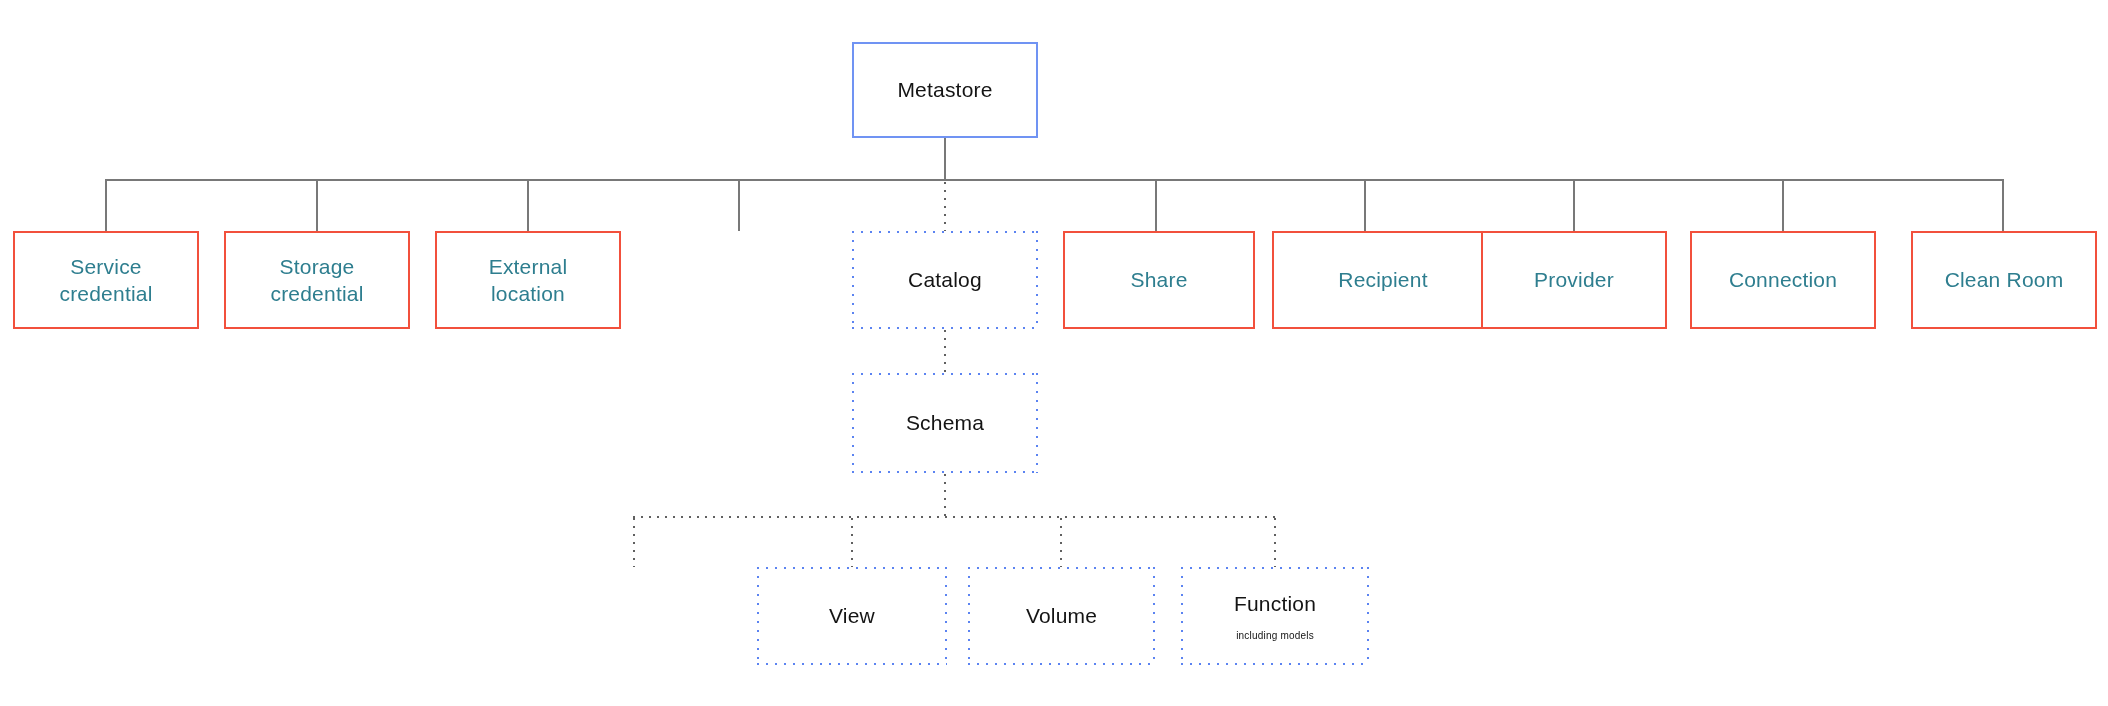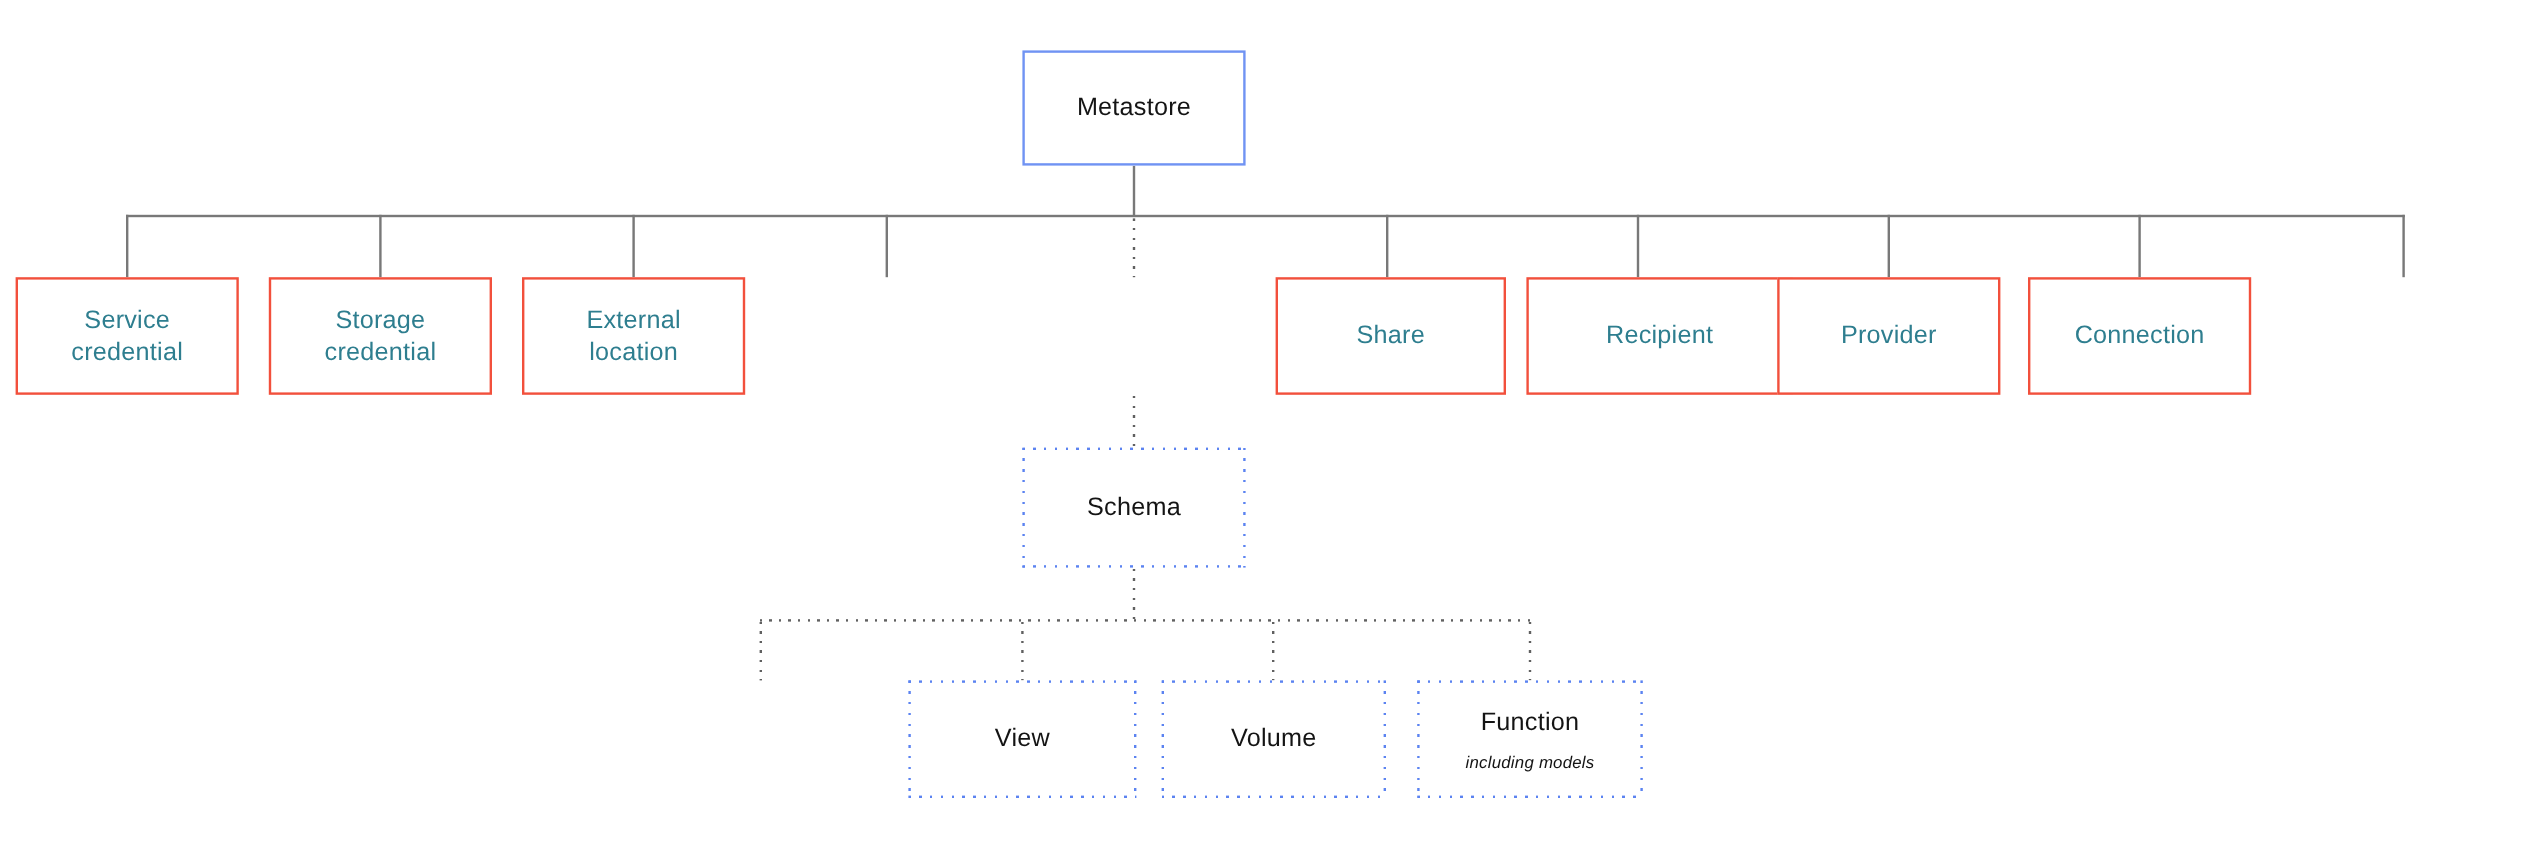--- a/index.html
+++ b/index.html
@@ -41,21 +41,21 @@
     color:var(--dark-text);border:none;
     background-image:
       repeating-linear-gradient(to right,var(--dotted-border) 0 2px,transparent 2px 9px),
       repeating-linear-gradient(to right,var(--dotted-border) 0 2px,transparent 2px 9px),
       repeating-linear-gradient(to bottom,var(--dotted-border) 0 2px,transparent 2px 9px),
       repeating-linear-gradient(to bottom,var(--dotted-border) 0 2px,transparent 2px 9px);
     background-position:left top,left bottom,left top,right top;
     background-size:100% 2px,100% 2px,2px 100%,2px 100%;
     background-repeat:no-repeat;
   }
-  .sublabel{font-size:14px;line-height:1.2;margin-top:12px;color:var(--dark-text);font-style:italic;}
+  .sublabel{font-size:10px;line-height:1.2;margin-top:12px;color:var(--dark-text);}
 </style>
 </head>
 <body>
 
 <div id="canvas">
 
   <div class="line-v" style="left:944px;top:138px;height:42px"></div>
   <div class="line-h" style="left:105px;top:179px;width:1899px"></div>
   <div class="line-v" style="left:105px;top:179px;height:52px"></div>
   <div class="line-v" style="left:316px;top:179px;height:52px"></div>
@@ -82,31 +82,37 @@
 
   <div class="box red" style="left:13px;top:231px;width:186px;height:98px">
     <span>Service credential</span>
   </div>
   <div class="box red" style="left:224px;top:231px;width:186px;height:98px">
     <span>Storage credential</span>
   </div>
   <div class="box red" style="left:435px;top:231px;width:186px;height:98px">
     <span>External location</span>
   </div>
+  <div class="box dotted-blue" style="left:852px;top:231px;width:186px;height:98px">
+    <span>Catalog</span>
+  </div>
   <div class="box red" style="left:1063px;top:231px;width:192px;height:98px">
     <span>Share</span>
   </div>
   <div class="box red" style="left:1272px;top:231px;width:222px;height:98px">
     <span>Recipient</span>
   </div>
   <div class="box red" style="left:1690px;top:231px;width:186px;height:98px">
     <span>Connection</span>
   </div>
   <div class="box red" style="left:1481px;top:231px;width:186px;height:98px">
     <span>Provider</span>
+  </div>
+  <div class="box red" style="left:1911px;top:231px;width:186px;height:98px">
+    <span>Clean Room</span>
   </div>
 
   <div class="box dotted-blue" style="left:852px;top:373px;width:186px;height:100px">
     <span>Schema</span>
   </div>
 
   <div class="box dotted-blue" style="left:757px;top:567px;width:190px;height:98px">
     <span>View</span>
   </div>
   <div class="box dotted-blue" style="left:968px;top:567px;width:187px;height:98px">

